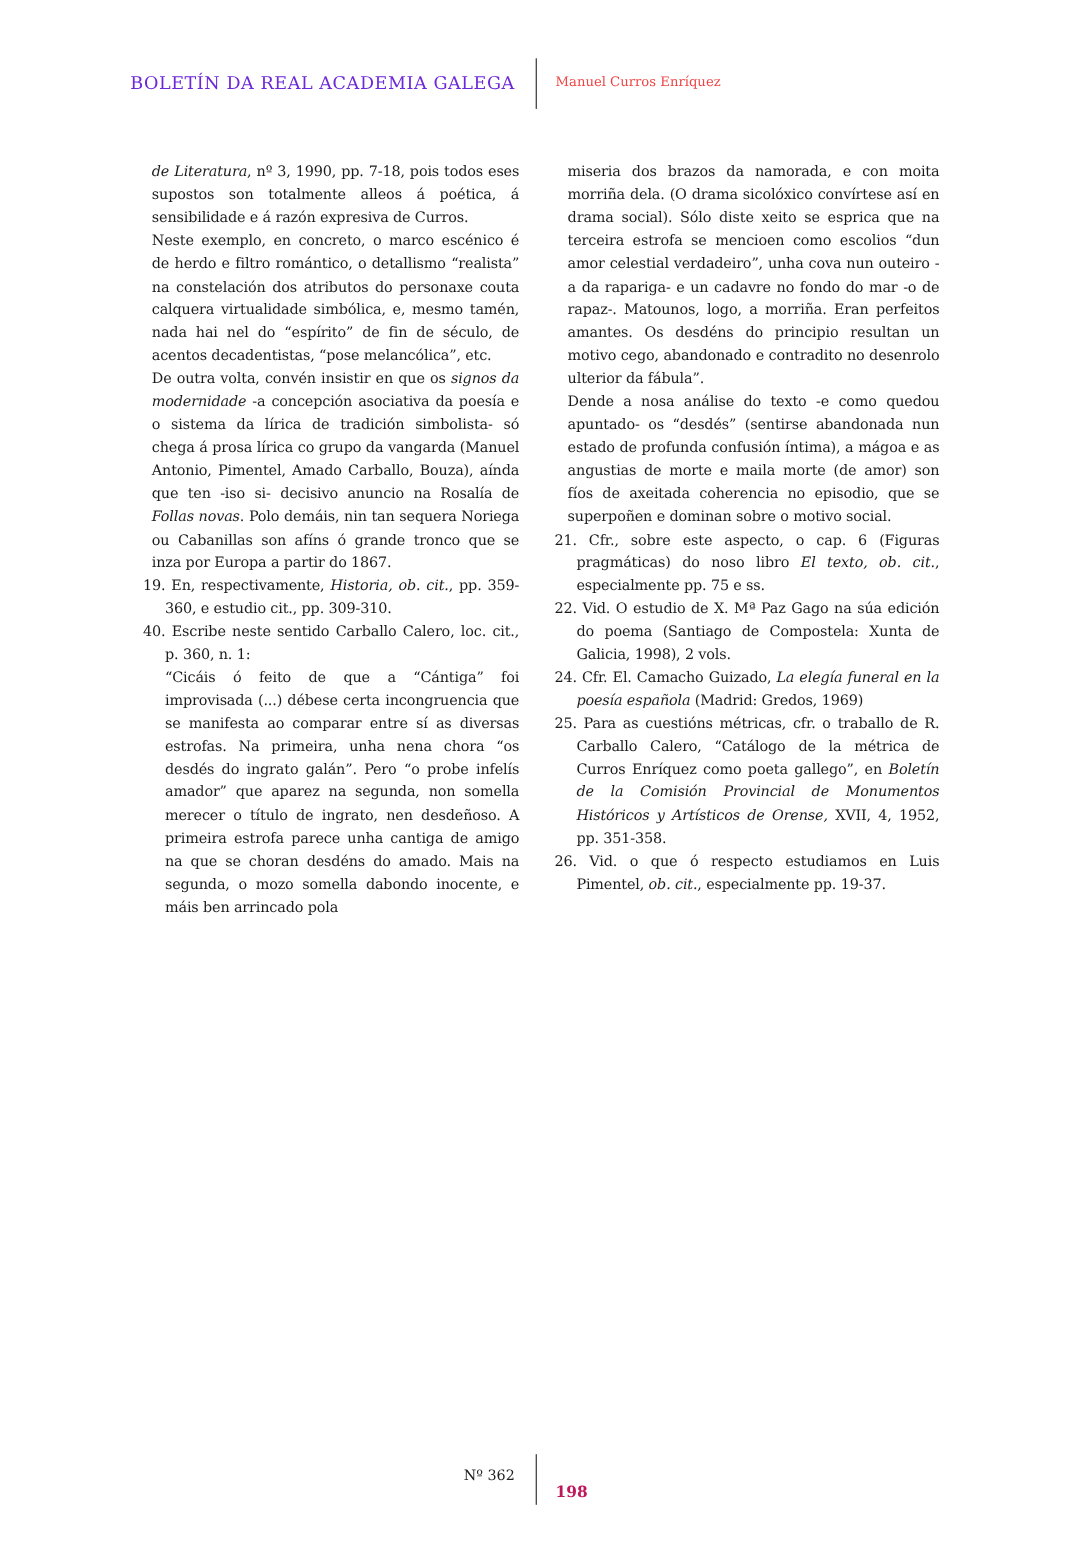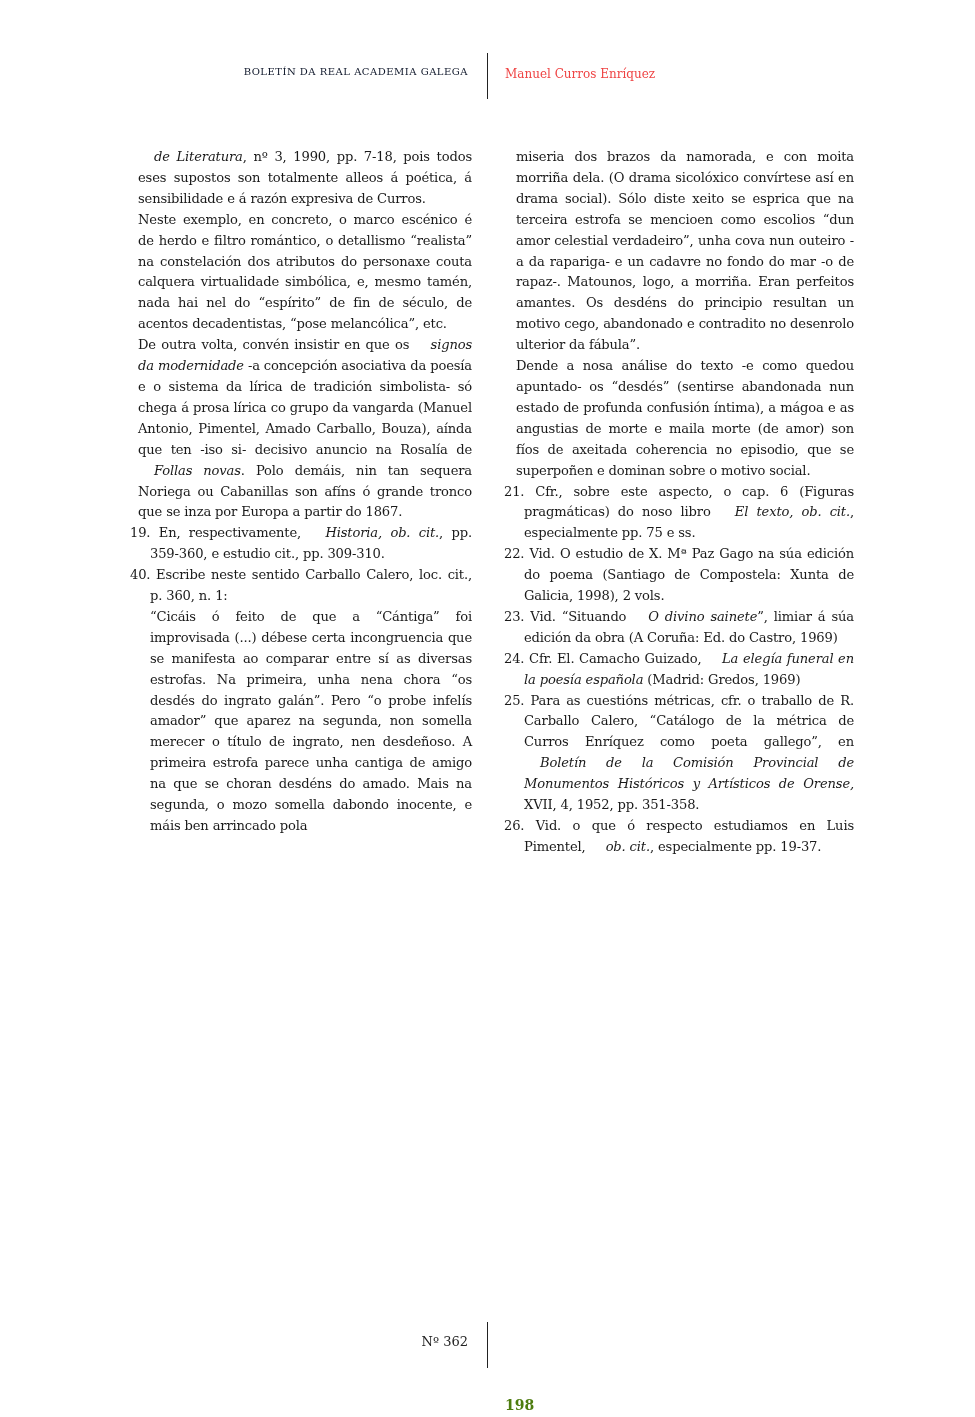--- a/index.html
+++ b/index.html
@@ -2,49 +2,49 @@
 <html><head>
 <meta charset="utf-8">
 <style>
   html, body { margin: 0; padding: 0; background: #ffffff; }
   body {
     width: 975px; height: 1417px; position: relative; overflow: hidden;
     font-family: "DejaVu Serif", serif; color: #1a1a1a;
   }
   .header-left {
     position: absolute; top: 66px; right: 507px;
-    font-size: 10px; letter-spacing: 0.5px; color: #0f172a;
+    font-size: 16px; letter-spacing: 0.5px; color: #6d28d9;
   }
   .header-rule {
     position: absolute; left: 487px; top: 53px; width: 1px; height: 46px; background: #222;
   }
   .header-right {
     position: absolute; top: 67px; left: 505px; font-size: 12px; color: #ef4444;
   }
   .col {
     position: absolute; top: 147px; width: 334px;
     font-size: 13.1px; line-height: 20.9px; text-align: justify;
     letter-spacing: -0.15px;
   }
   .col-left { left: 138px; }
   .col-right { left: 504px; width: 350px; }
   .p { margin: 0; text-indent: 0; }
   .note { margin: 0; padding-left: 20px; text-indent: -20px; }
   .col-left .note { padding-left: 12px; text-indent: -20px; margin-left: 0; }
   .col-left .p { padding-left: 0; }
   .quote { margin: 0; padding-left: 12px; }
-  i { font-style: italic; margin-left: 16px; }
+  i { font-style: italic; }
   .footer-left {
     position: absolute; top: 1334px; right: 507px; font-size: 13px; color: #222;
   }
   .footer-rule {
     position: absolute; left: 487px; top: 1322px; width: 1px; height: 46px; background: #222;
   }
   .footer-right {
-    position: absolute; top: 1397px; left: 505px; font-size: 14px; font-weight: bold; color: #4d7c0f;
+    position: absolute; top: 1349px; left: 505px; font-size: 14px; font-weight: bold; color: #be185d;
   }
 </style>
 </head>
 <body>
 
 <div class="header-left">BOLETÍN DA REAL ACADEMIA GALEGA</div>
 <div class="header-rule"></div>
 <div class="header-right">Manuel Curros Enríquez</div>
 
 <div class="col col-left">
@@ -54,21 +54,20 @@
   <p class="note"><span>19.</span><span> En, respectivamente, </span><i>Historia, ob. cit.</i><span>, pp. 359-360, e estudio cit., pp. 309-310.</span></p>
   <p class="note"><span>40.</span><span> Escribe neste sentido Carballo Calero, loc. cit., p. 360, n. 1:</span></p>
   <p class="quote">“Cicáis ó feito de que a “Cántiga” foi improvisada (...) débese certa incongruencia que se manifesta ao comparar entre sí as diversas estrofas. Na primeira, unha nena chora “os desdés do ingrato galán”. Pero “o probe infelís amador” que aparez na segunda, non somella merecer o título de ingrato, nen desdeñoso. A primeira estrofa parece unha cantiga de amigo na que se choran desdéns do amado. Mais na segunda, o mozo somella dabondo inocente, e máis ben arrincado pola</p>
 </div>
 
 <div class="col col-right">
   <p class="quote">miseria dos brazos da namorada, e con moita morriña dela. (O drama sicolóxico convírtese así en drama social). Sólo diste xeito se esprica que na terceira estrofa se mencioen como escolios “dun amor celestial verdadeiro”, unha cova nun outeiro -a da rapariga- e un cadavre no fondo do mar -o de rapaz-. Matounos, logo, a morriña. Eran perfeitos amantes. Os desdéns do principio resultan un motivo cego, abandonado e contradito no desenrolo ulterior da fábula”.</p>
   <p class="quote">Dende a nosa análise do texto -e como quedou apuntado- os “desdés” (sentirse abandonada nun estado de profunda confusión íntima), a mágoa e as angustias de morte e maila morte (de amor) son fíos de axeitada coherencia no episodio, que se superpoñen e dominan sobre o motivo social.</p>
   <p class="note"><span>21.</span><span> Cfr., sobre este aspecto, o cap. 6 (Figuras pragmáticas) do noso libro </span><i>El texto, ob. cit.</i><span>, especialmente pp. 75 e ss.</span></p>
   <p class="note"><span>22.</span><span> Vid. O estudio de X. Mª Paz Gago na súa edición do poema (Santiago de Compostela: Xunta de Galicia, 1998), 2 vols.</span></p>
-  <p class="note"><span>23.</span><span> Vid. “Situando </span><i>O divino sainete</i><span>”, limiar á súa edición da obra (A Coruña: Ed. do Castro, 1969)</span></p>
   <p class="note"><span>24.</span><span> Cfr. El. Camacho Guizado, </span><i>La elegía funeral en la poesía española</i><span> (Madrid: Gredos, 1969)</span></p>
   <p class="note"><span>25.</span><span> Para as cuestións métricas, cfr. o traballo de R. Carballo Calero, “Catálogo de la métrica de Curros Enríquez como poeta gallego”, en </span><i>Boletín de la Comisión Provincial de Monumentos Históricos y Artísticos de Orense,</i><span> XVII, 4, 1952, pp. 351-358.</span></p>
   <p class="note"><span>26.</span><span> Vid. o que ó respecto estudiamos en Luis Pimentel, </span><i>ob. cit.</i><span>, especialmente pp. 19-37.</span></p>
 </div>
 
 <div class="footer-left">Nº 362</div>
 <div class="footer-rule"></div>
 <div class="footer-right">198</div>
 
 </body></html>

